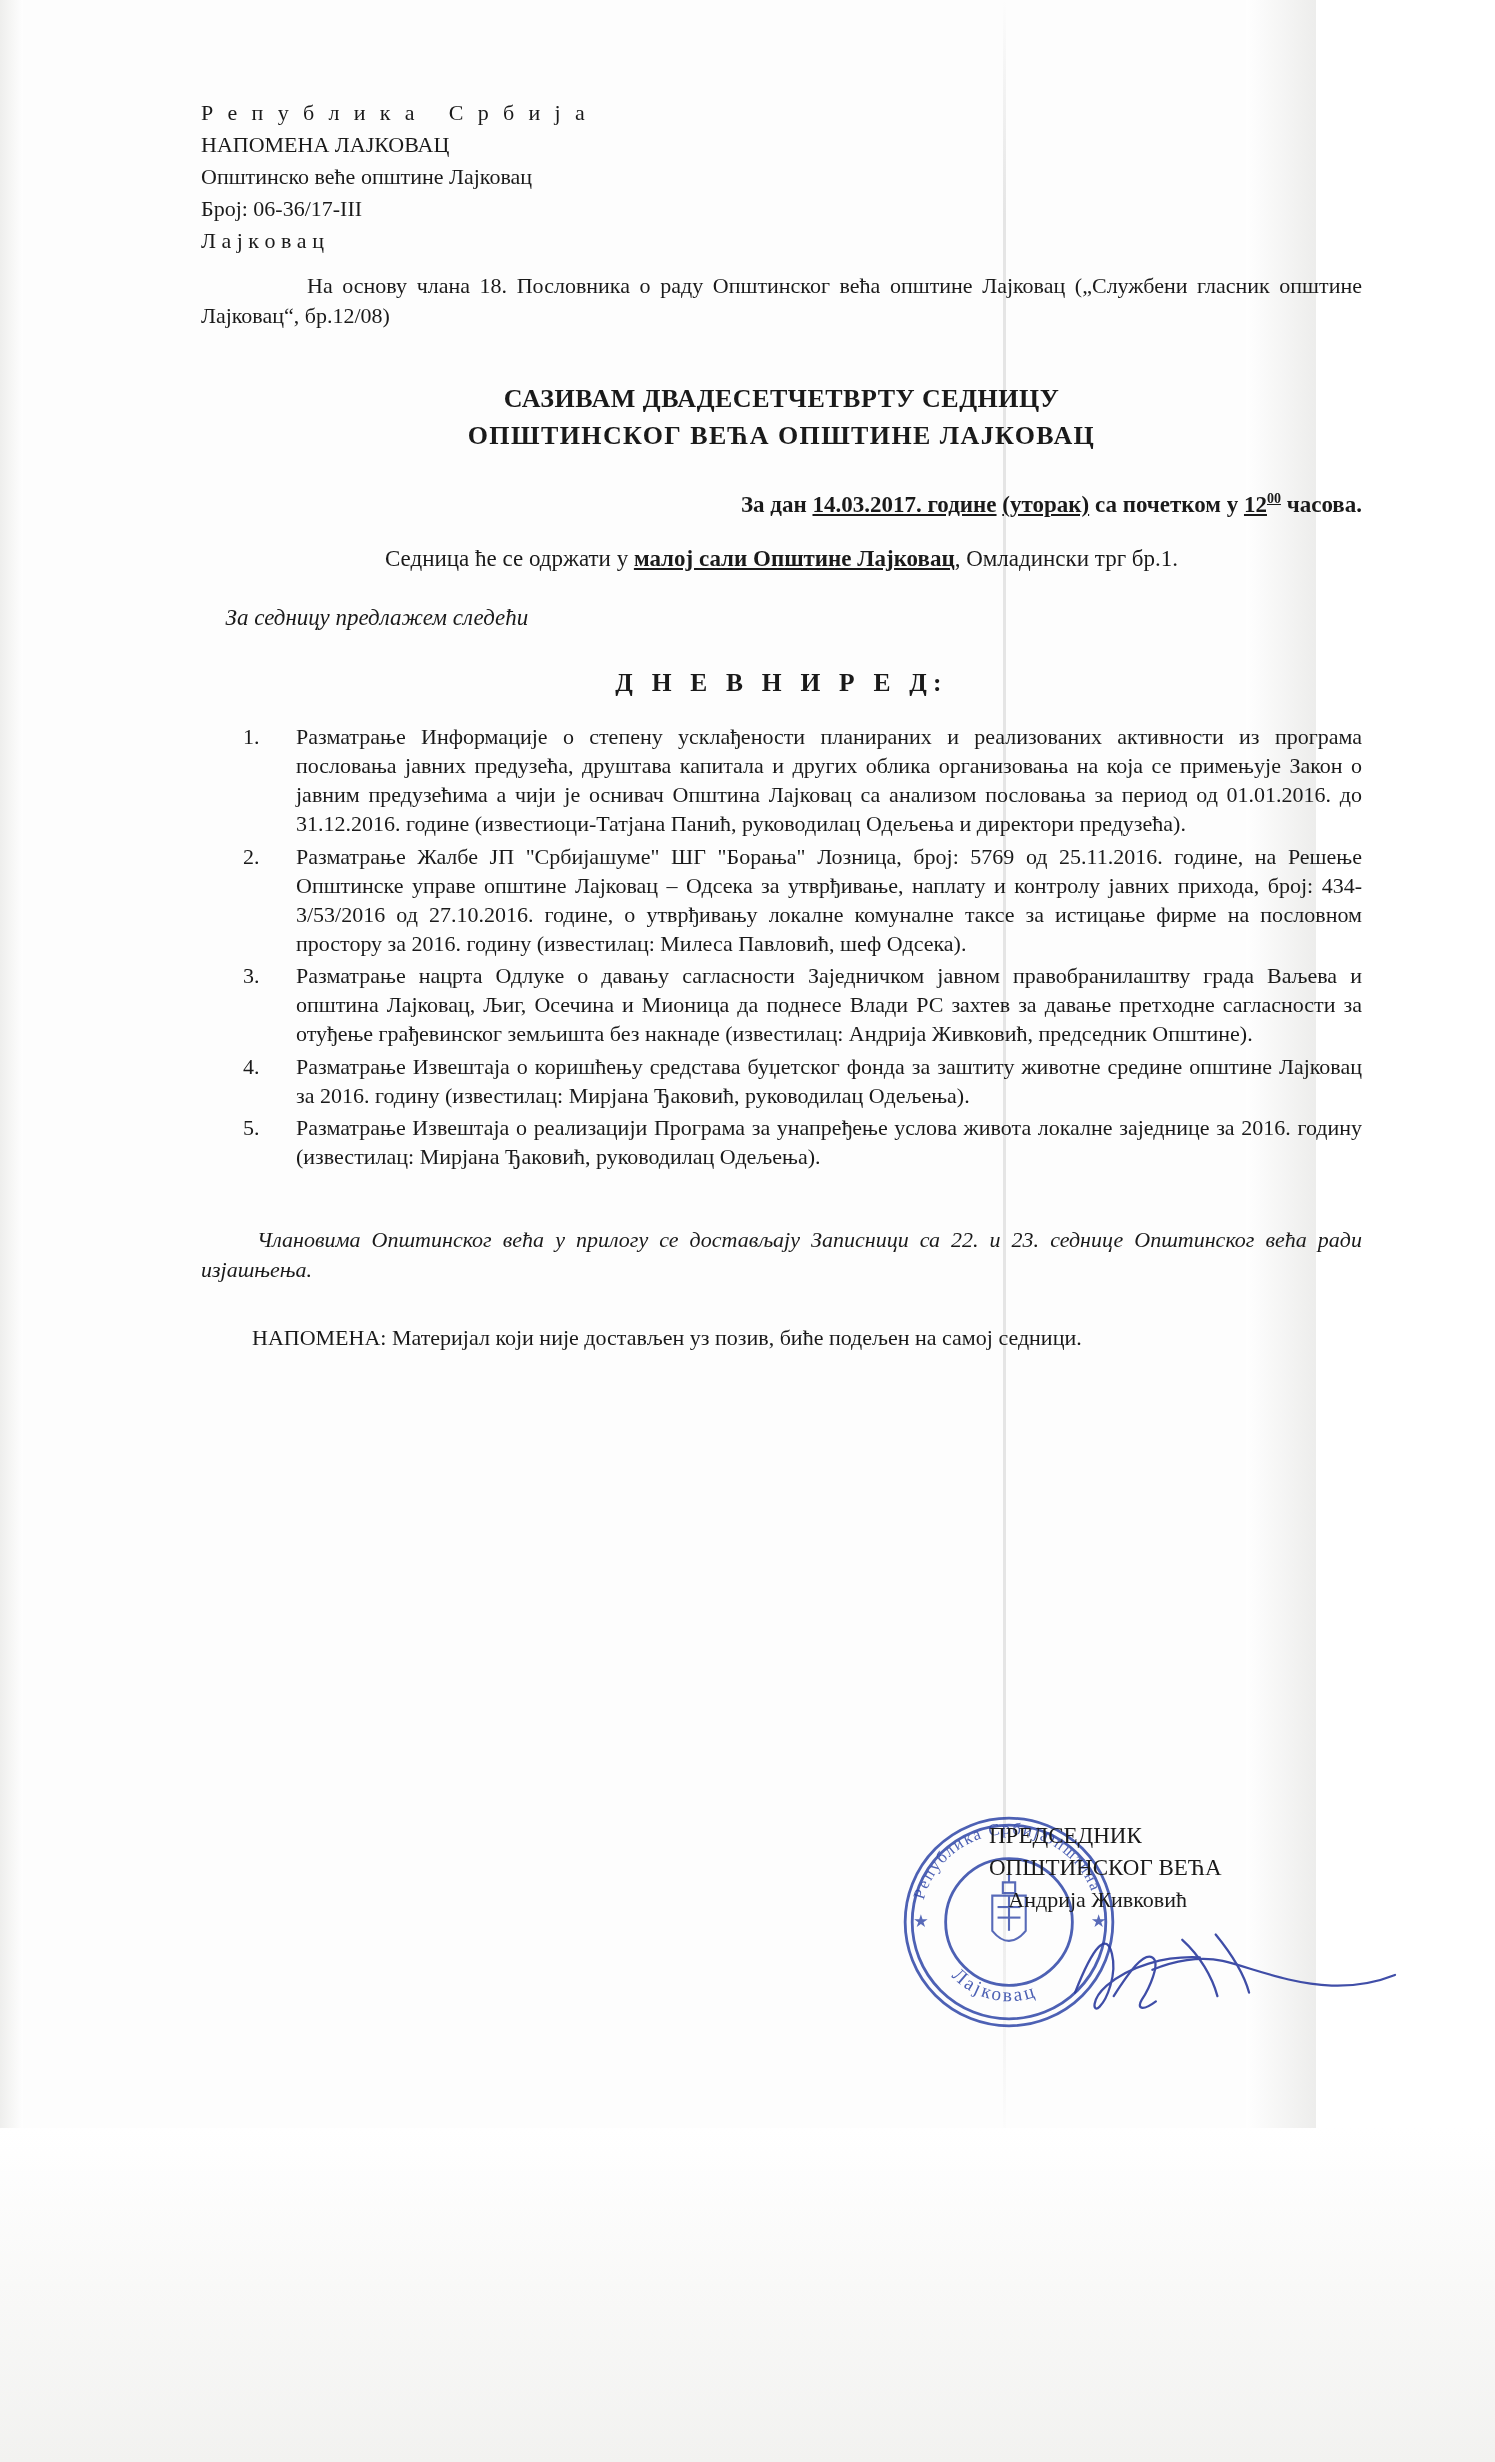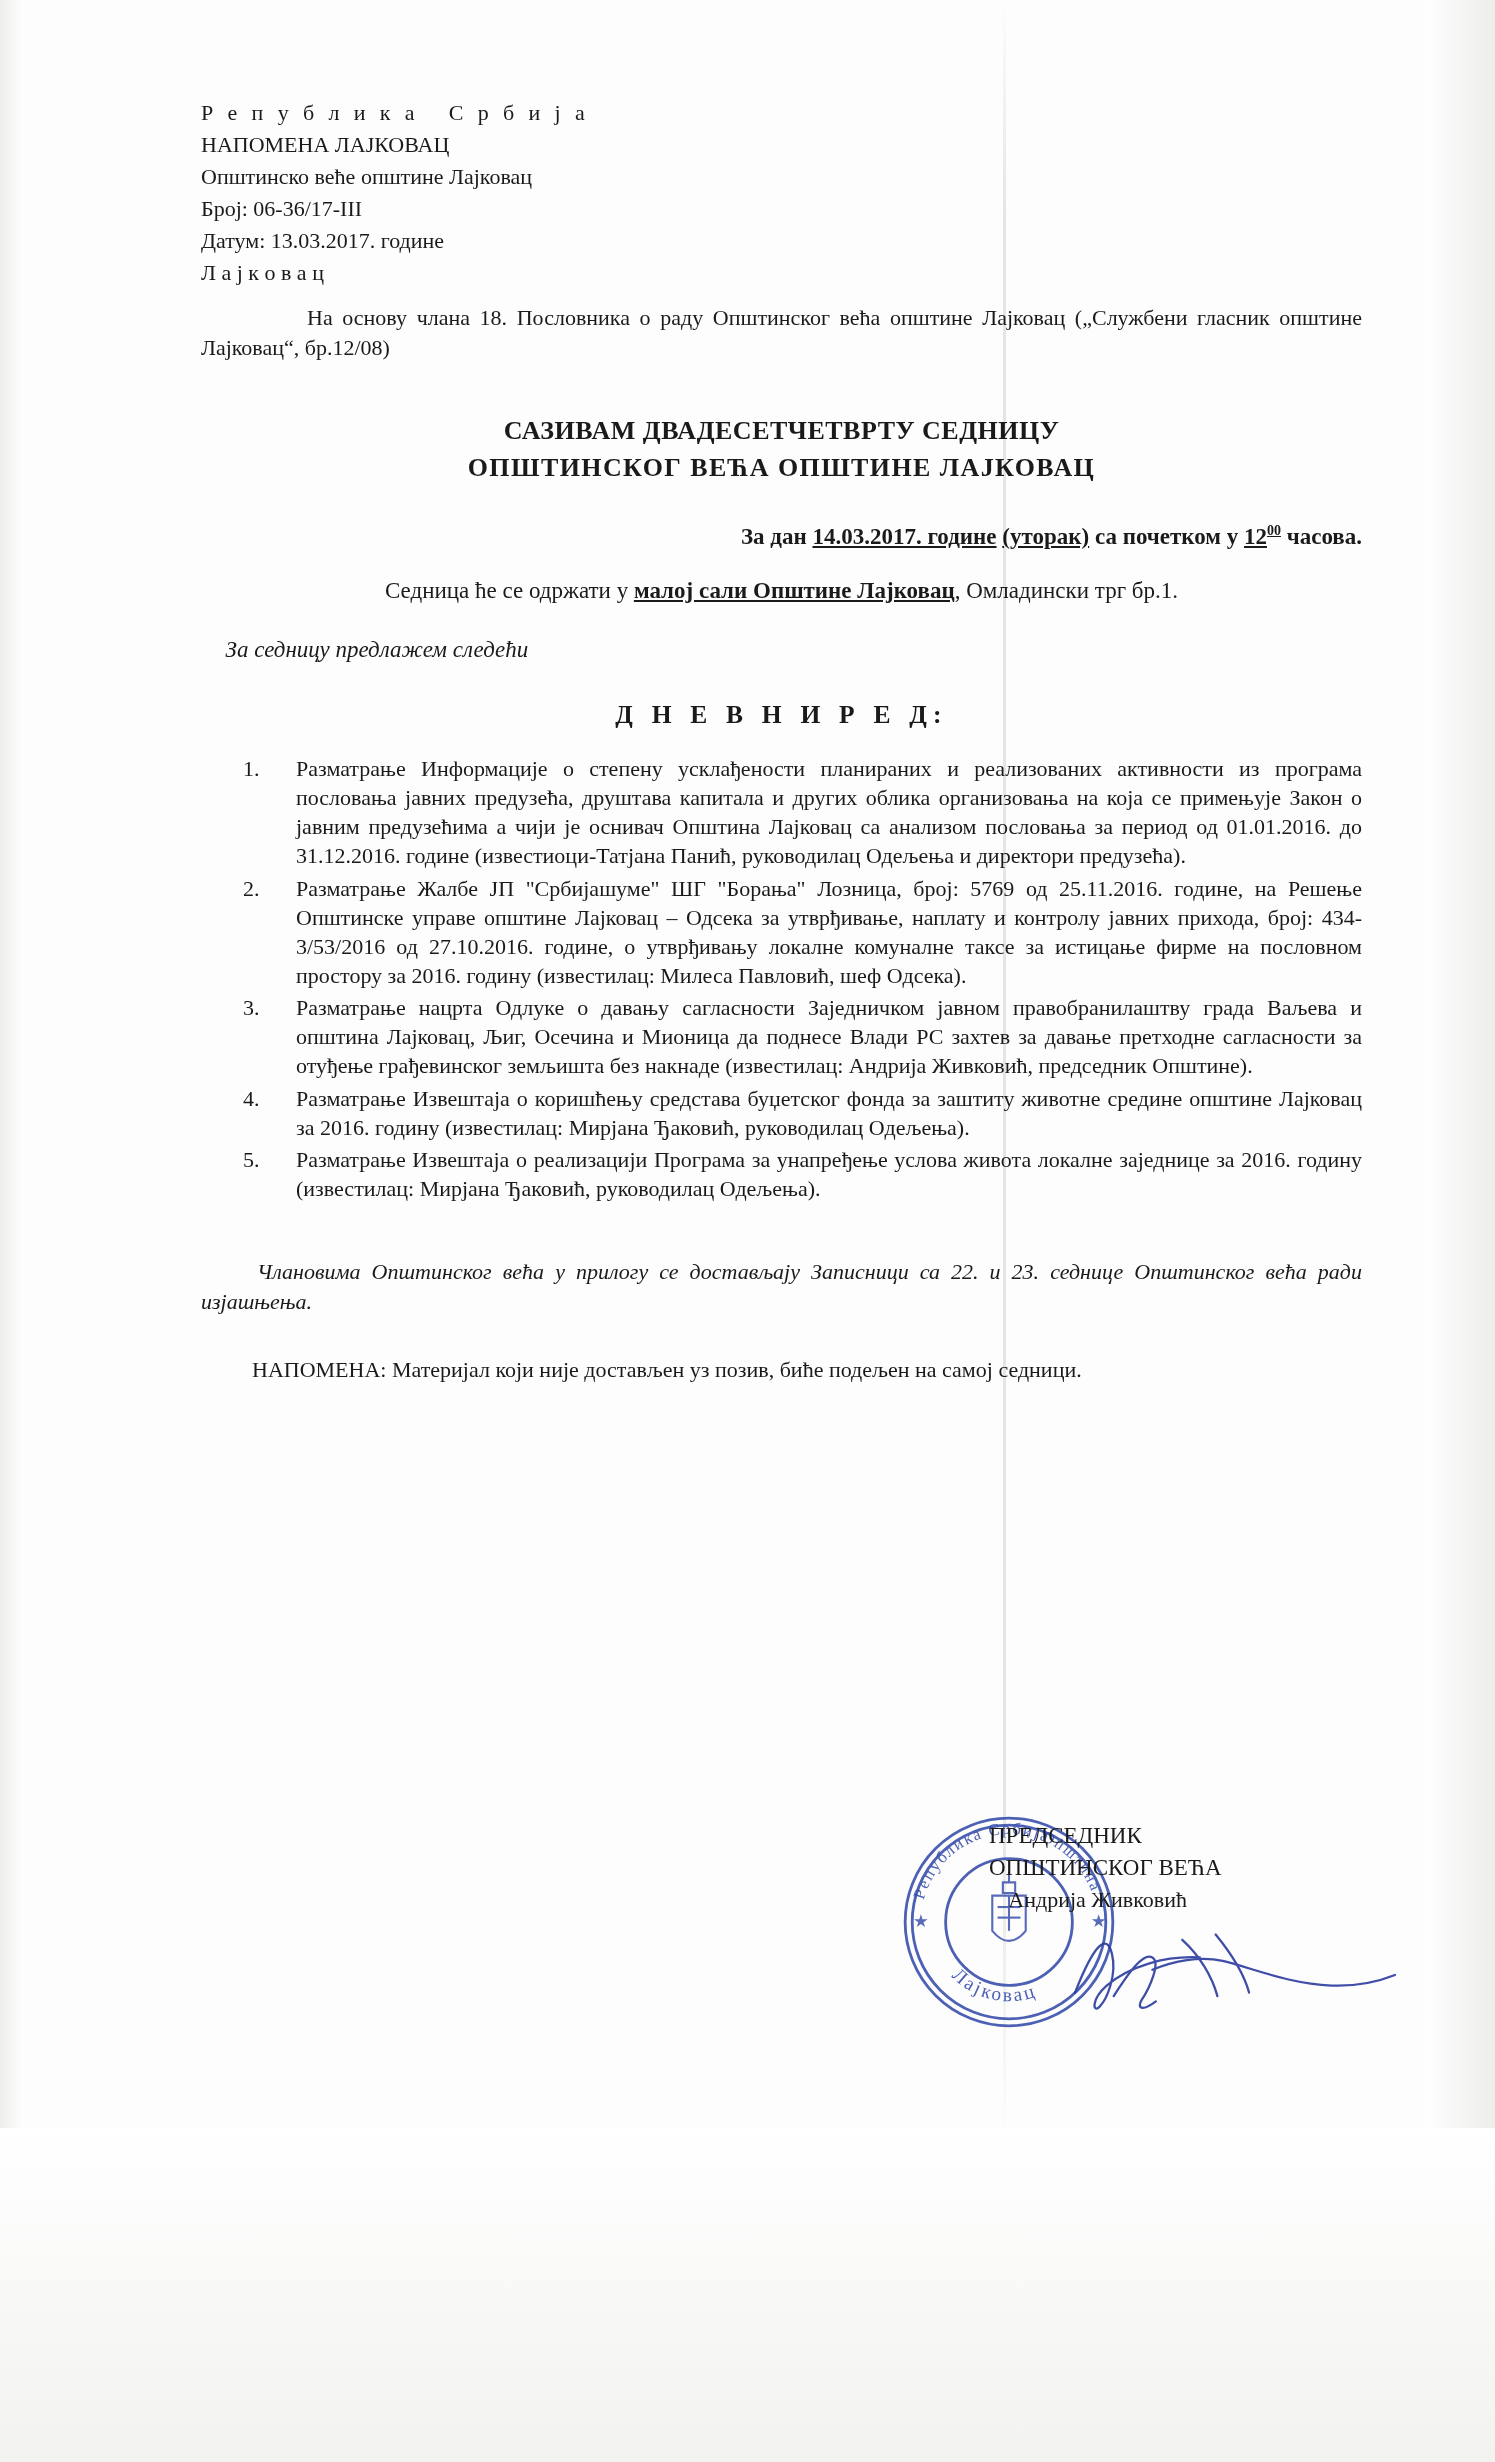--- a/index.html
+++ b/index.html
@@ -11,21 +11,21 @@
     width: 1495px;
     height: 2462px;
     position: relative;
     font-family: "Liberation Serif", serif;
     color: #1a1a1a;
     overflow: hidden;
   }
   .page {
     position: absolute;
     top: 0; left: 0;
-    width: 1495px;
+    width: 1316px;
     height: 2462px;
     background: #fdfdfd;
   }
   
   .scan-edge-left {
     position: absolute;
     left: 0; top: 0;
     width: 23px; height: 2462px;
     background: linear-gradient(to right, #e9e9e7, #ffffff);
     opacity: .75;
@@ -198,21 +198,20 @@
   <div class="scan-fold"></div>
   <div class="scan-bottom"></div>
 
   <div class="content">
 
     <div>
       <div class="hdr-line hdr-spaced">Р е п у б л и к а   С р б и ј а</div>
       <div class="hdr-line">НАПОМЕНА ЛАЈКОВАЦ</div>
       <div class="hdr-line">Општинско веће општине Лајковац</div>
       <div class="hdr-line">Број: 06-36/17-III</div>
-      <div class="hdr-line">Датум: 13.03.2017. године</div>
       <div class="hdr-line">Л а ј к о в а ц</div>
     </div>
 
     <div class="intro"><span class="ind"></span><span>На основу члана 18. Пословника о раду Општинског већа општине Лајковац („Службени гласник општине Лајковац“, бр.12/08)</span></div>
 
     <div class="title-block">
       <div>САЗИВАМ ДВАДЕСЕТЧЕТВРТУ СЕДНИЦУ</div>
       <div class="l2">ОПШТИНСКОГ ВЕЋА  ОПШТИНЕ  ЛАЈКОВАЦ</div>
     </div>
 

